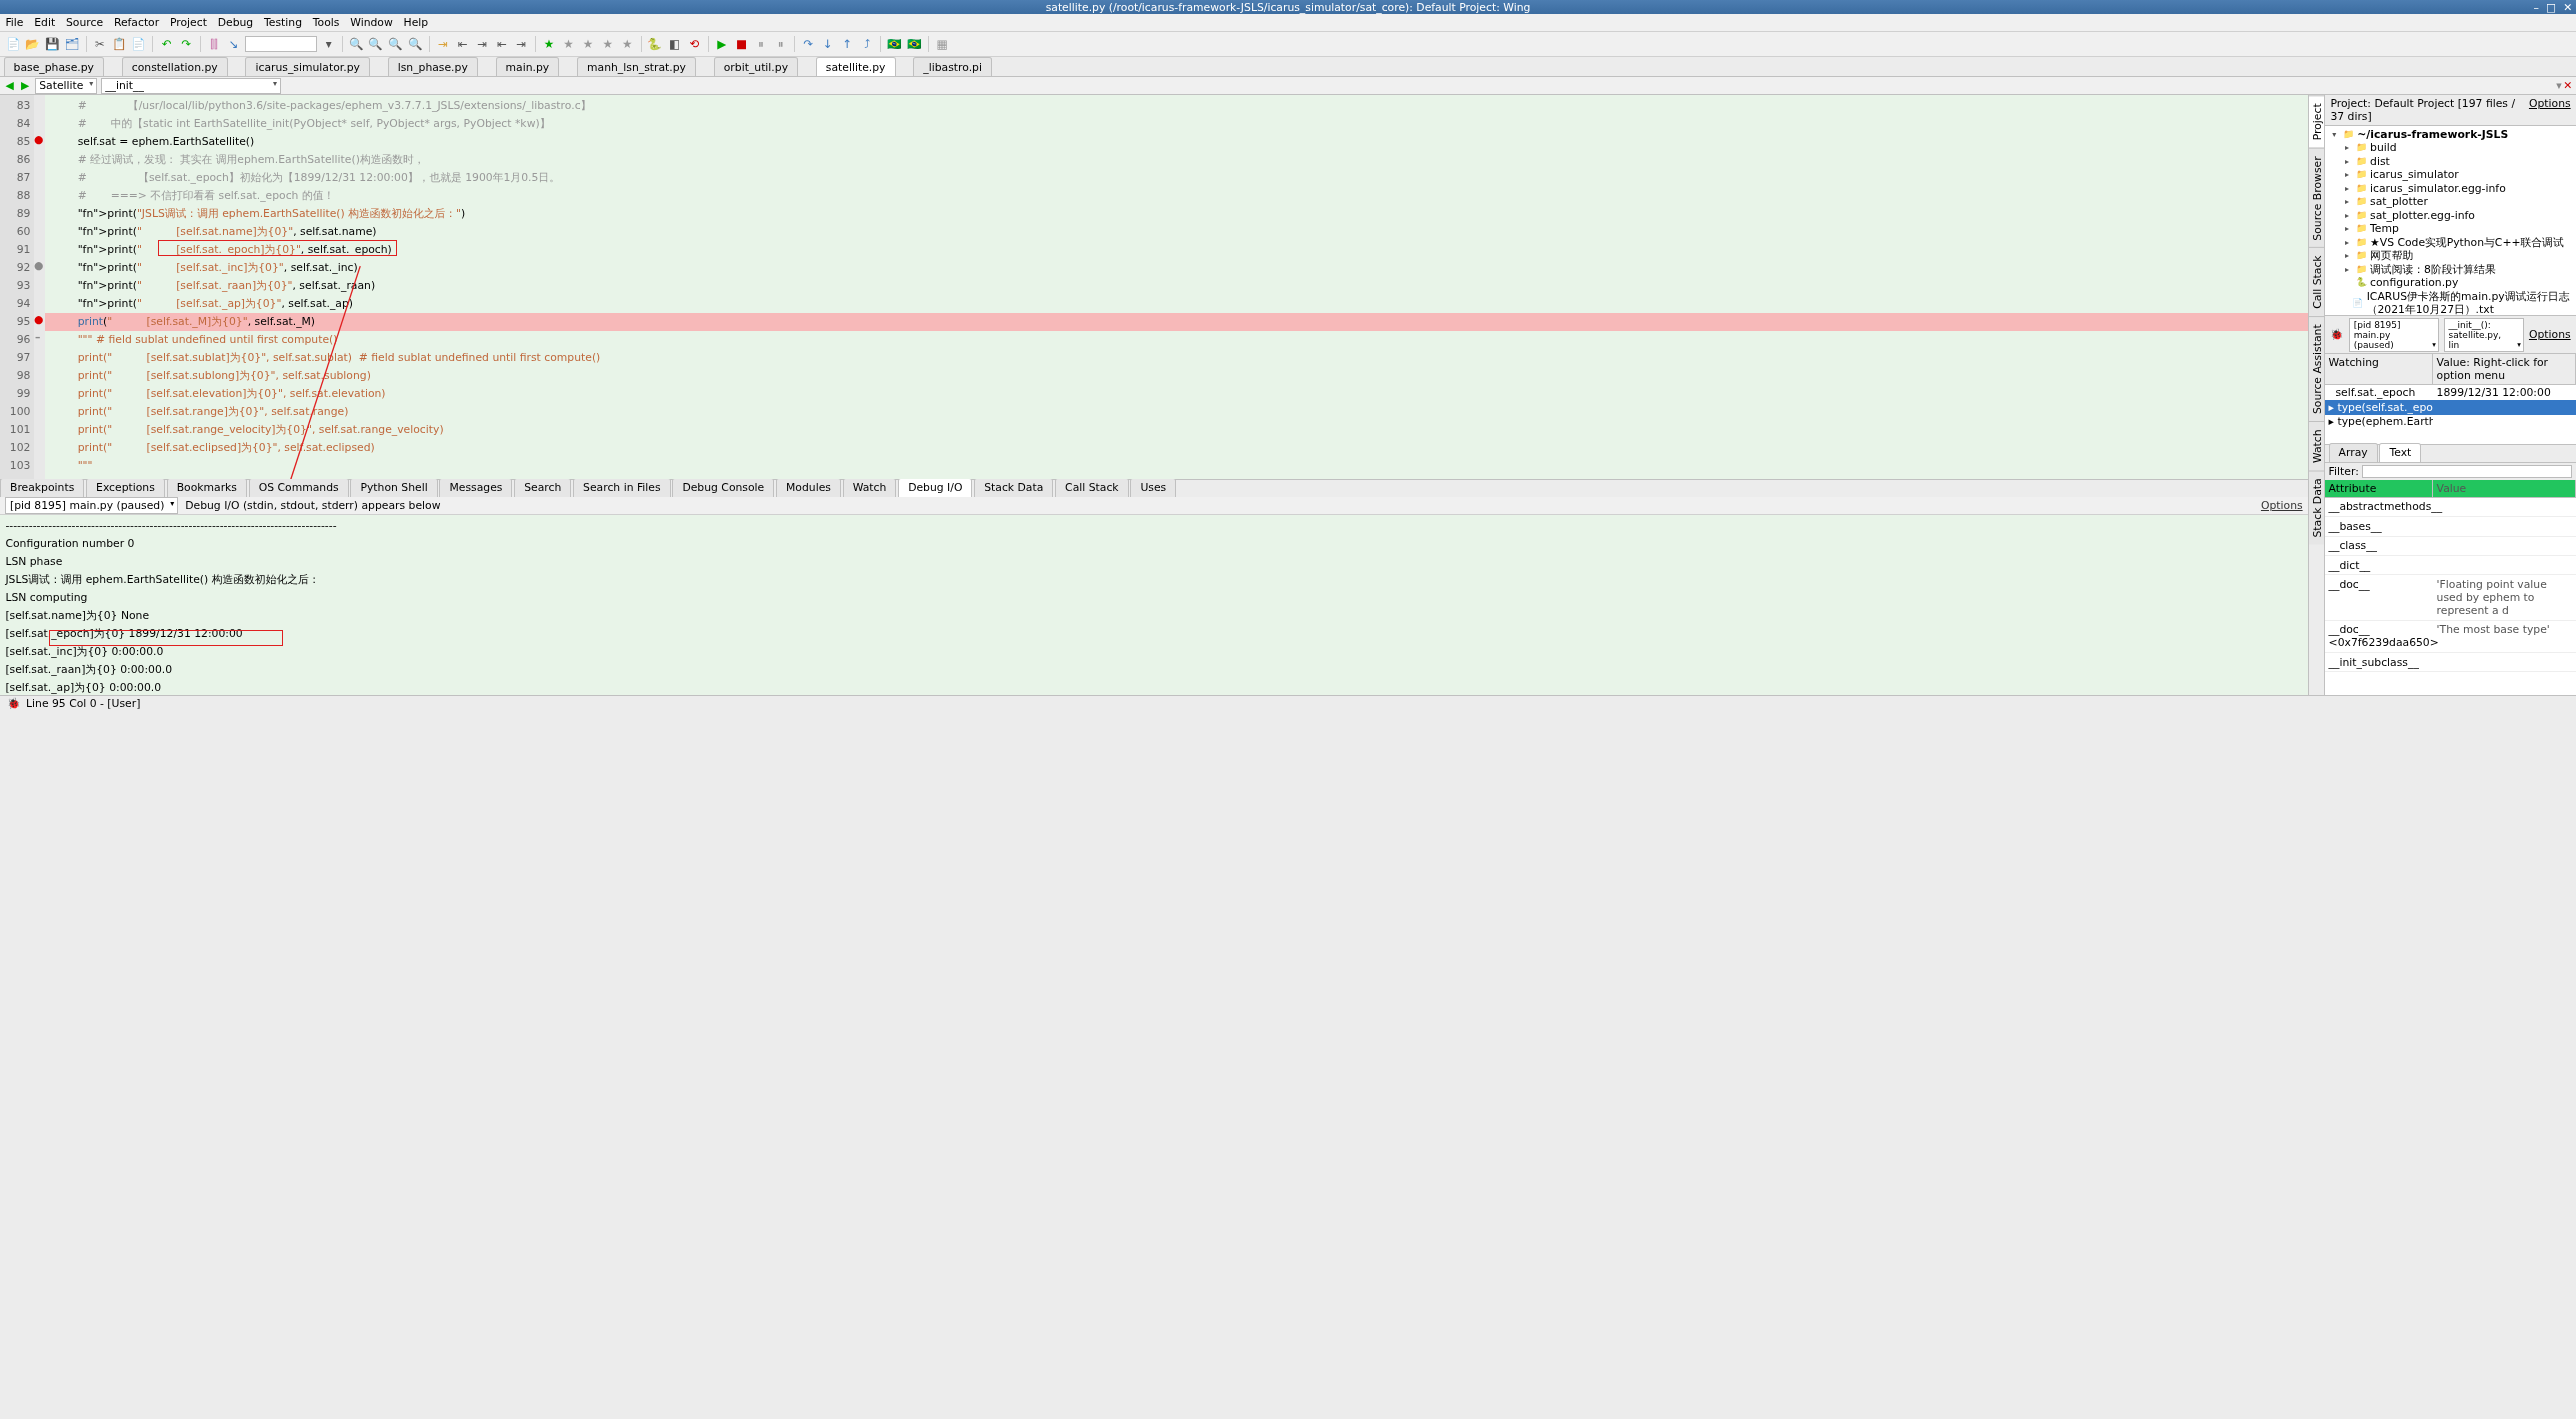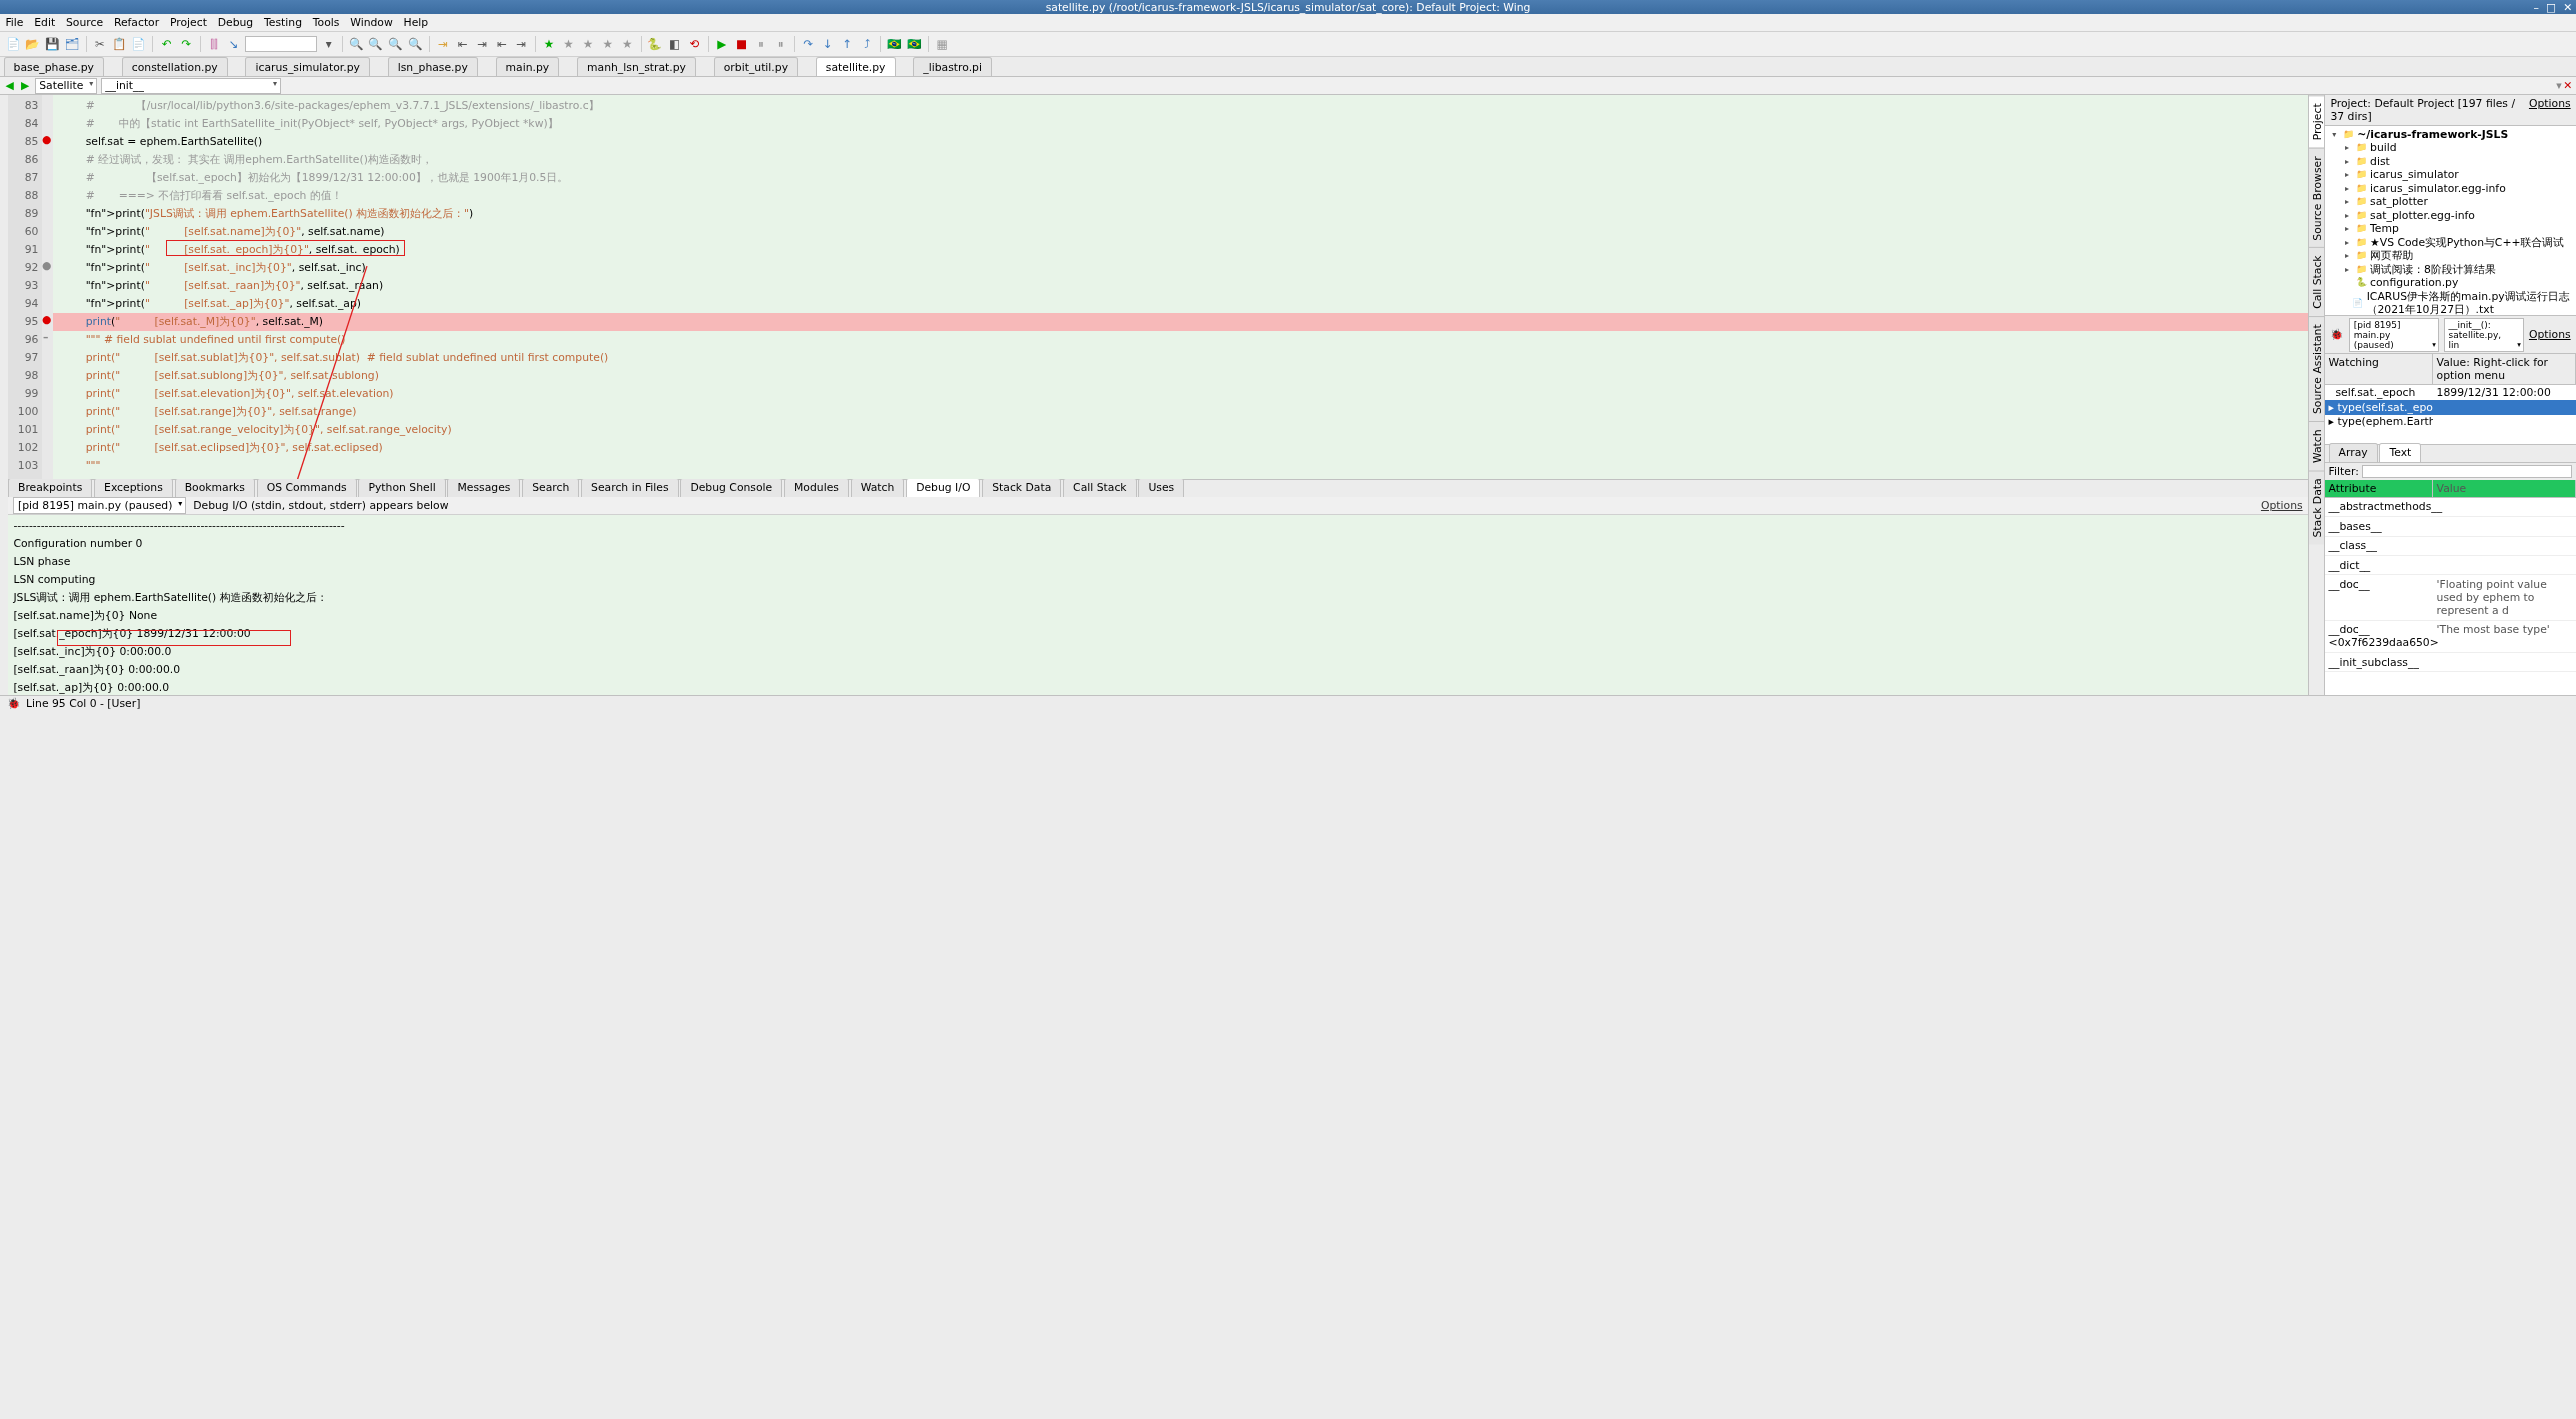--- a/index.html
+++ b/index.html
@@ -13,21 +13,21 @@
 .toolbar .sep { width: 0.9px; height: 16px; background: #ccc; margin: 0 1.8px; }
 .toolbar input { width: 72px; height: 16px; border: 0.9px solid #bbb; background: #fff; font-size: 10px; padding: 0 1.8px; }
 .tabstrip { background: #ececec; border-bottom: 0.9px solid #c0c0c0; height: 20px; display: flex; align-items: flex-end; padding: 0 3.6px; gap: 16px; font-size: 10px; }
 .tab { padding: 2.7px 9px; border: 0.9px solid #c0c0c0; border-bottom: none; background: #e6e6e6; border-radius: 2.7px 2.7px 0 0; margin-right: 1.8px; cursor: default; }
 .tab.active { background: #fff; font-weight: normal; }
 .subtabs { display:flex; align-items:center; background:#f0f0f0; border-bottom:0.9px solid #c0c0c0; height:18px; padding:0 3.6px; gap:3.6px; font-size:10px;}
 .subtabs .nav { color:#0a0; font-weight:bold; padding:0 1.8px; }
 .subtabs .combo { background:#fff; border:0.9px solid #bbb; padding:0.9px 12.6px 0.9px 3.6px; position:relative; }
 .subtabs .combo::after { content:"▾"; position:absolute; right:2.7px; font-size:8px; color:#555;}
 .subtabs .close { margin-left:auto; display:flex; gap:1.8px; }
-.main { flex: 1; display: flex; min-height: 0; margin-left: 8px; }
+.main { flex: 1; display: flex; min-height: 0; }
 .left { flex: 1; display: flex; flex-direction: column; min-width: 0; }
 .editor { flex: 1; display: flex; background: #e8f4e8; font-family: "DejaVu Sans Mono", Consolas, monospace; font-size: 11.7px; overflow: hidden; position: relative; }
 .gutter { background: #e0e0e0; text-align: right; color: #666; padding: 1.8px 3.6px 1.8px 0; line-height: 18px; width: 34px; }
 .bpcol { background:#e8e8e8; width:10.8px; line-height:18px; font-size:8px; color:#c00; text-align:center;}
 .bpcol .bp::before { content:"●"; color:#d00;}
 .bpcol .gr::before { content:"●"; color:#8a8a8a;}
 .bpcol .mn::before { content:"–"; color:#888; font-weight:bold;}
 .code { flex: 1; padding: 1.8px 0 1.8px 5.4px; line-height: 18px; white-space: pre; }
 .code .cm { color: #999; }
 .code .fn { color: #3a6ea5; }
@@ -264,22 +264,22 @@
       <span class="combo">[pid 8195] main.py (paused)</span>
       <span>Debug I/O (stdin, stdout, stderr) appears below</span>
       <span class="opt">Options</span>
     </div>
 
     <div class="console" id="console">
       <div class="redbox2"></div>
     <div>-------------------------------------------------------------------------------------</div>
         <div>Configuration number 0</div>
         <div>LSN phase</div>
+        <div>JSLS调试：调用 ephem.EarthSatellite() 构造函数初始化之后：</div>
         <div>LSN computing</div>
-        <div>JSLS调试：调用 ephem.EarthSatellite() 构造函数初始化之后：</div>
         <div>          [self.sat.name]为{0} None</div>
         <div>          [self.sat._epoch]为{0} 1899/12/31 12:00:00</div>
         <div>          [self.sat._inc]为{0} 0:00:00.0</div>
         <div>          [self.sat._raan]为{0} 0:00:00.0</div>
         <div>          [self.sat._ap]为{0} 0:00:00.0</div>
       </div>
   </div>
 
   <div class="sidetabs" id="sidetabs">
       <div class="vt active">Project</div>

